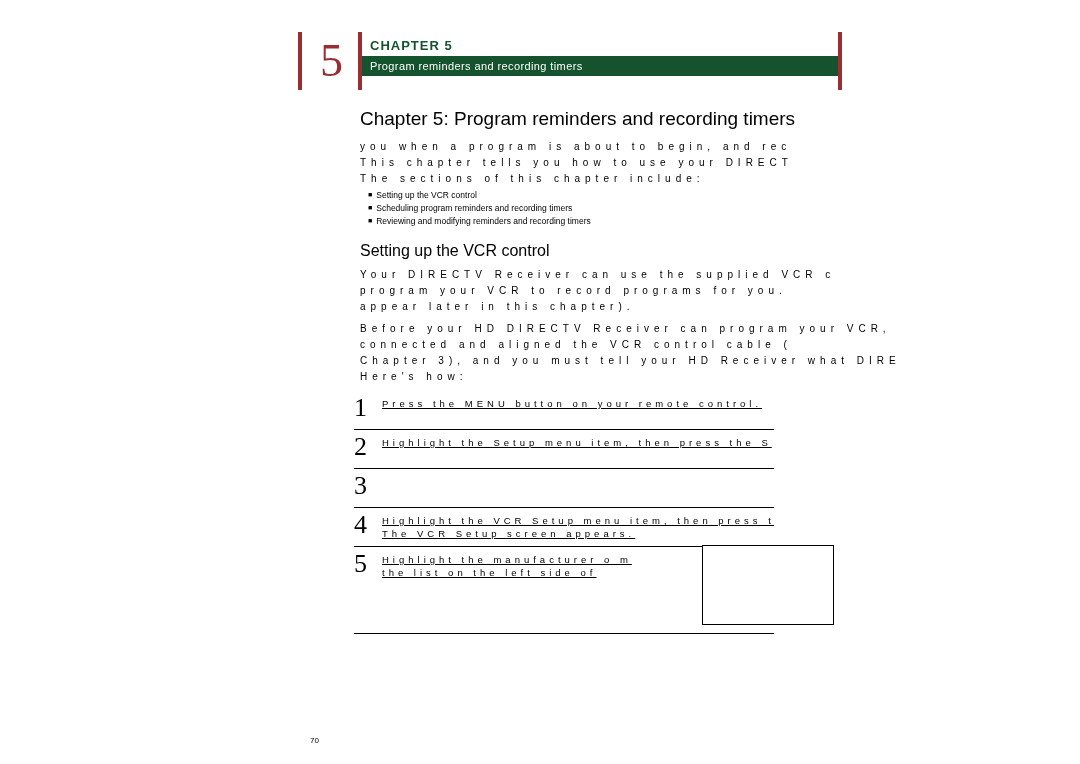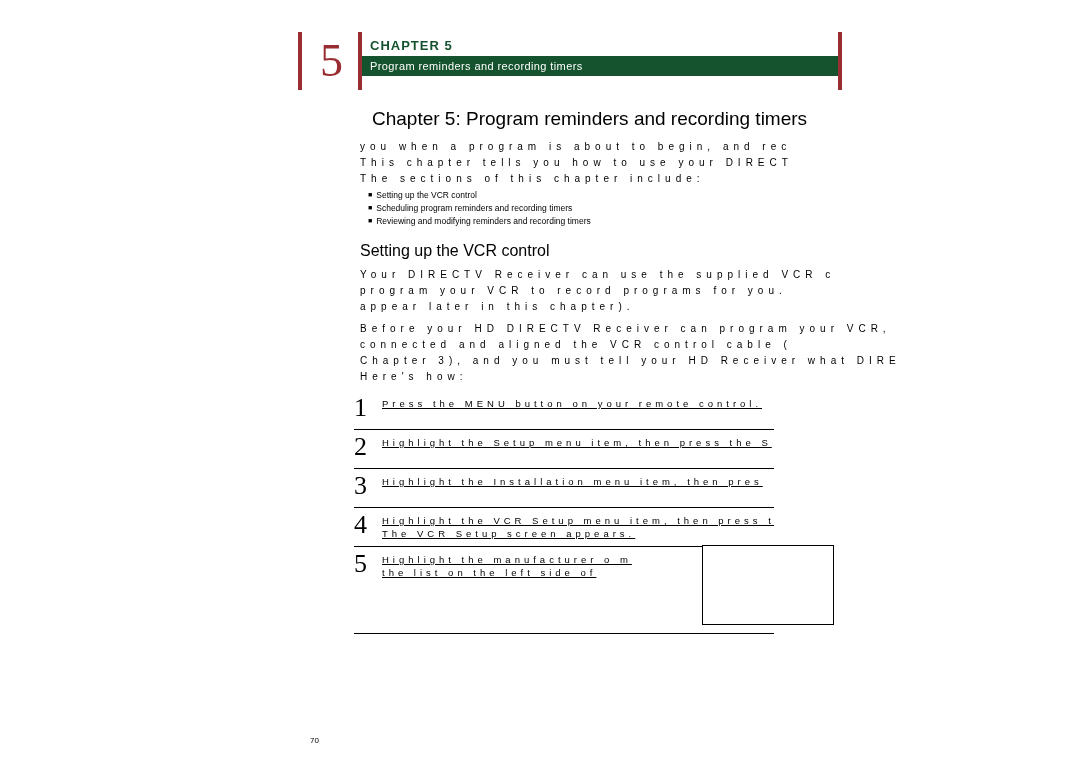--- a/index.html
+++ b/index.html
@@ -76,21 +76,20 @@
 
   .content {
     padding-left: 62px;
   }
   .h1 {
     font-family: Arial, sans-serif;
     font-size: 19px;
     font-weight: 400;
     margin-bottom: 10px;
     white-space: nowrap;
-    margin-left: 12px;
   }
   .intro, .body-text {
     font-size: 10px;
     letter-spacing: 5px;
     line-height: 13px;
     margin-bottom: 3px;
     white-space: nowrap;
     overflow: hidden;
   }
   .bullets {
@@ -213,21 +212,20 @@
       <div class="step">
         <div class="num">1</div>
         <div class="txt">Press the MENU button on your remote control.</div>
       </div>
       <div class="step">
         <div class="num">2</div>
         <div class="txt">Highlight the Setup menu item, then press the S</div>
       </div>
       <div class="step">
         <div class="num">3</div>
-        <div class="txt">Highlight the Installation menu item, then pres</div>
       </div>
       <div class="step">
         <div class="num">4</div>
         <div class="txt">
           <span class="txt2">Highlight the VCR Setup menu item, then press t</span>
           <span class="txt2">The VCR Setup screen appears.</span>
         </div>
       </div>
       <div class="step tall">
         <div class="num">5</div>

